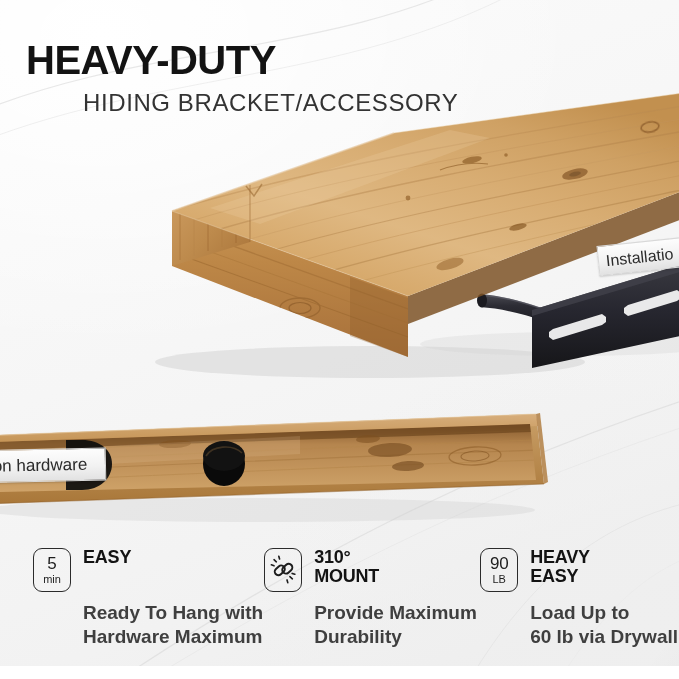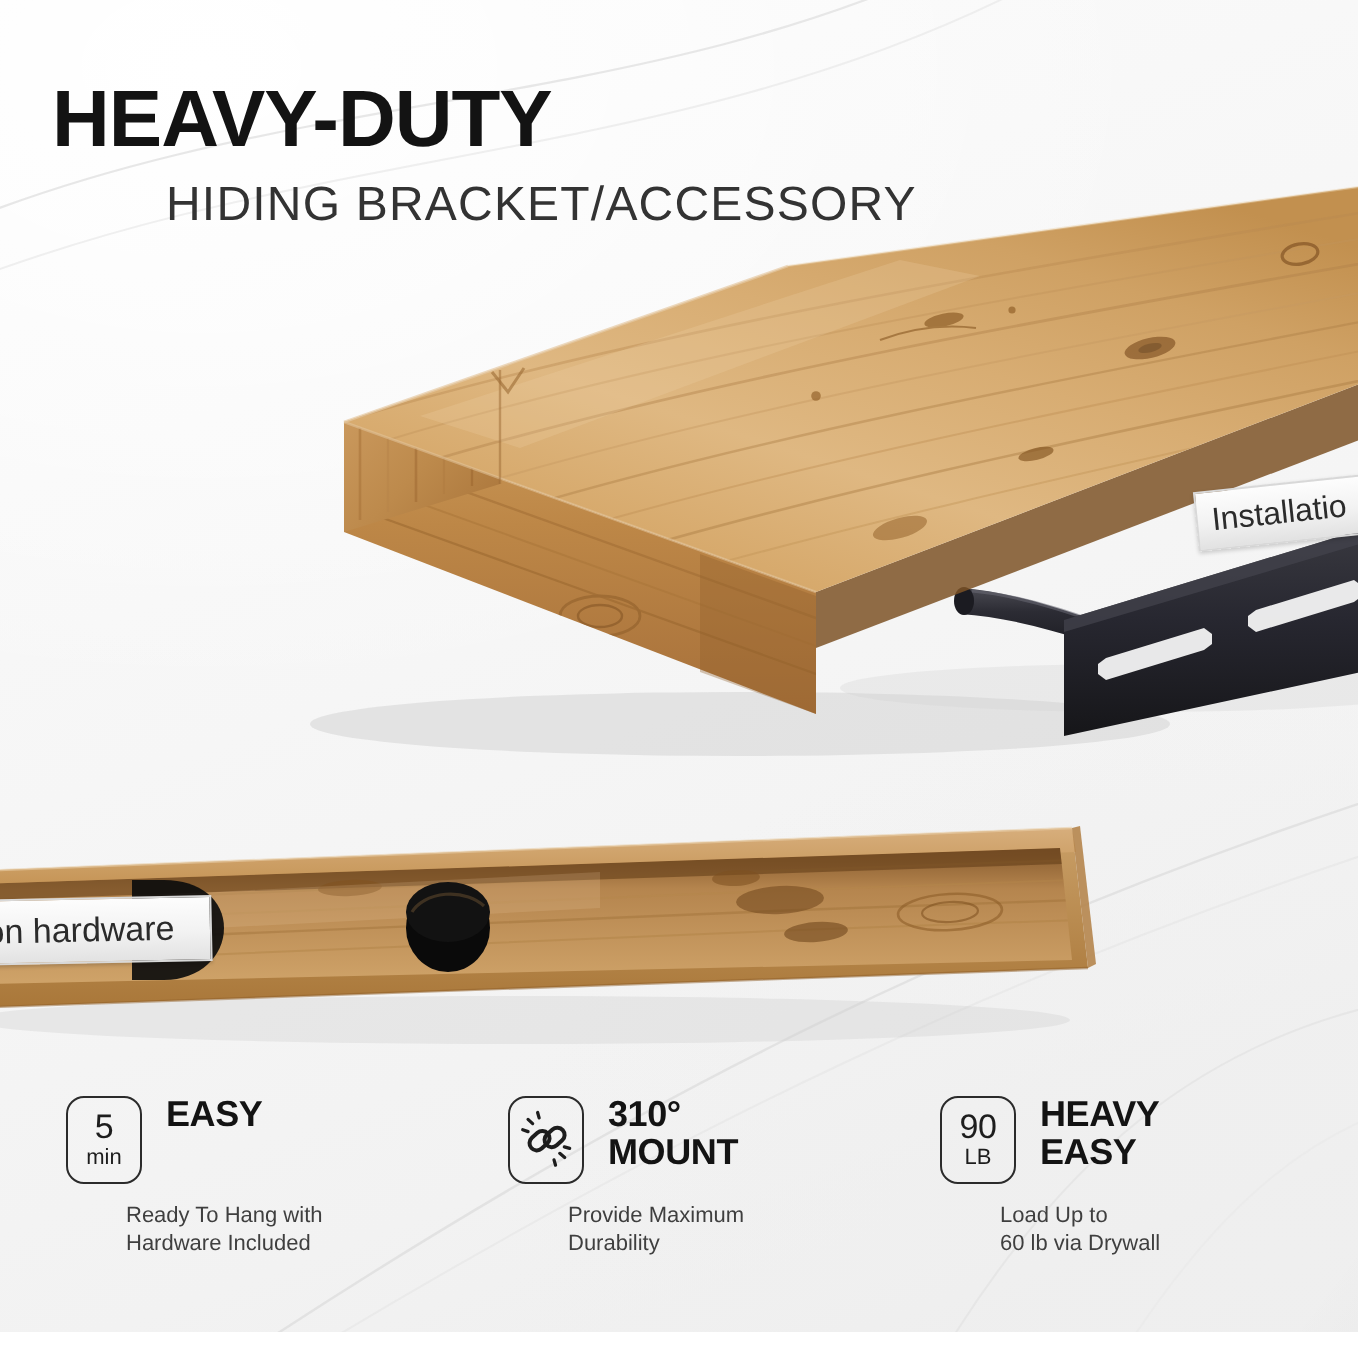--- a/index.html
+++ b/index.html
@@ -135,23 +135,23 @@
     margin-left:12px;
     font-size:18px;
     font-weight:bold;
     color:#131313;
     line-height:1.08;
     letter-spacing:-0.2px;
     white-space:nowrap;
   }
   .feature-desc {
     margin-top:9px;
-    margin-left:30px;
-    font-size:11px;
-    font-weight:400;
+    margin-left:50px;
+    font-size:19px;
+    font-weight:700;
     color:#3f3f3f;
     line-height:1.28;
     white-space:nowrap;
   }
 </style>
 </head>
 <body>
 
 <div id="stage">
 
@@ -382,21 +382,21 @@
         <div class="badge">
           <span class="badge-big">5</span>
           <span class="badge-small">min</span>
         </div>
         <div class="feature-title">
           <div>EASY</div>
         </div>
       </div>
       <div class="feature-desc">
         <div>Ready To Hang with</div>
-        <div>Hardware Included</div>
+        <div>Hardware Maximum</div>
       </div>
     </div>
 
     <div class="feature">
       <div class="feature-top">
         <div class="badge">
           <svg class="badge-icon" viewBox="0 0 38 44">
             <g stroke="#1d1d1d" stroke-width="2.1" fill="none" stroke-linecap="round">
 
               <g transform="rotate(-42 19 22)">

